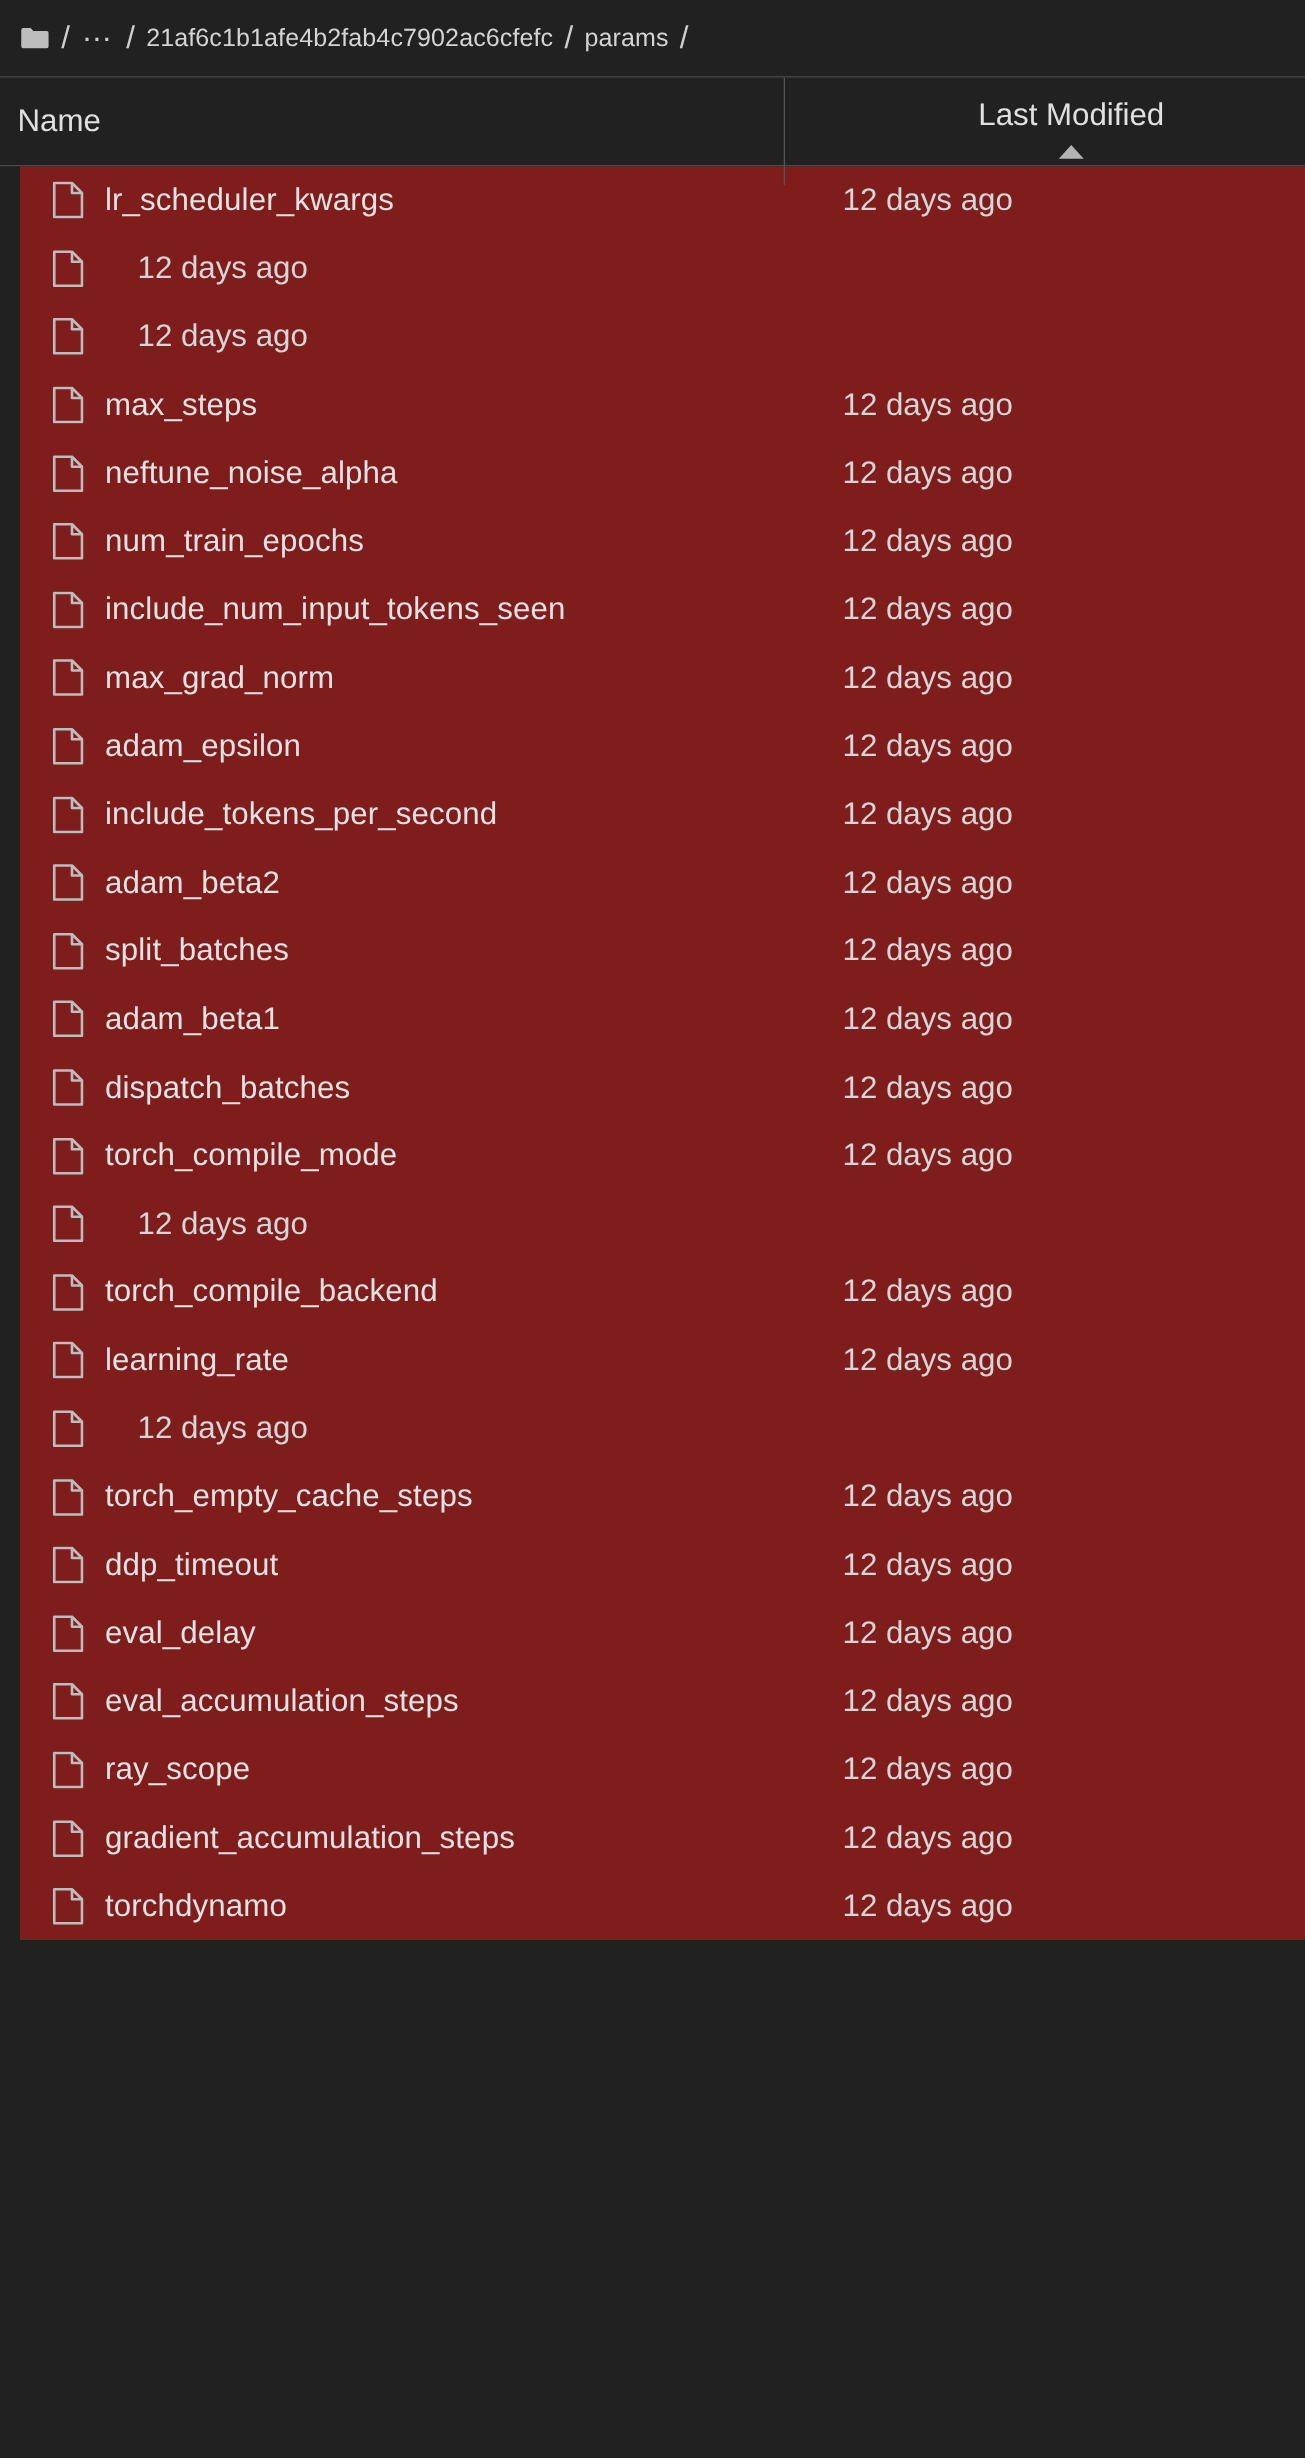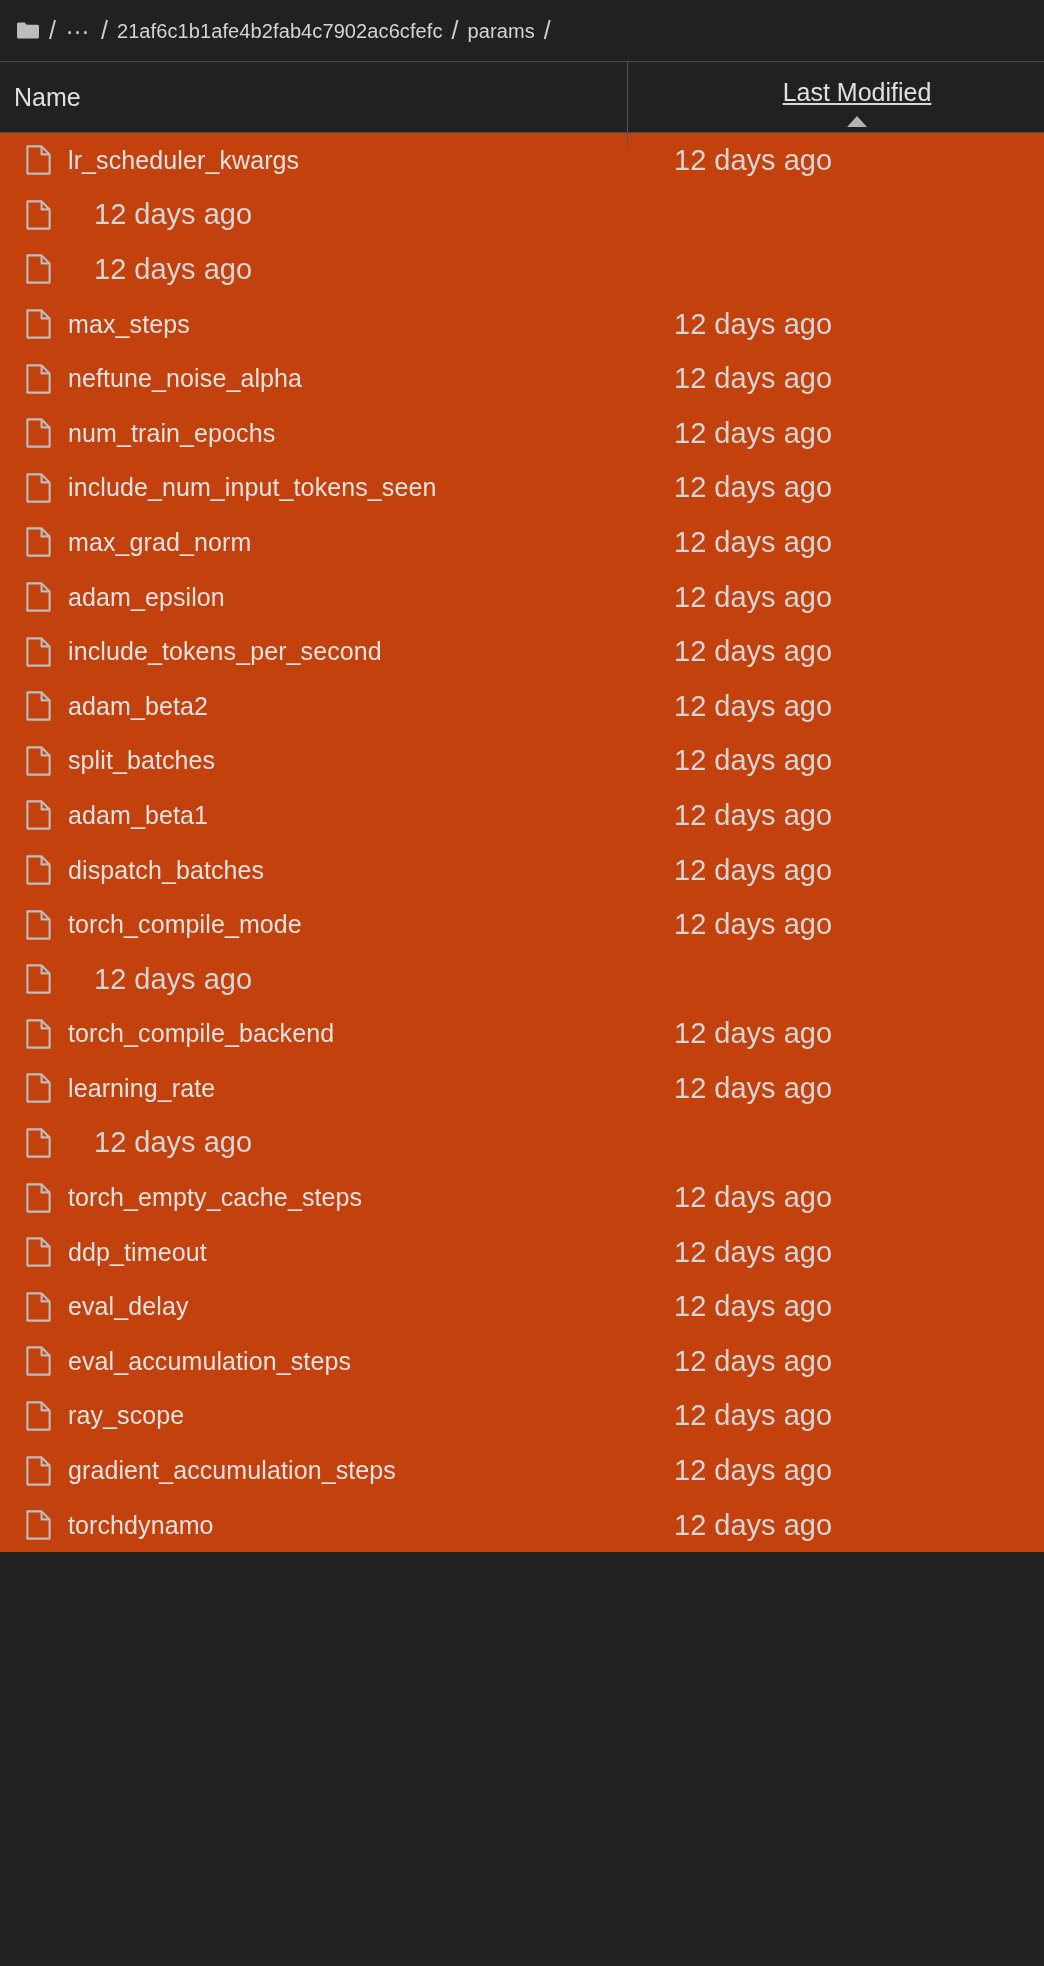--- a/index.html
+++ b/index.html
@@ -93,21 +93,20 @@
     font-size: 25px;
     color: #e0e0e0;
   }
 
   .th-modified {
     flex: 1;
     align-items: center;
     padding-left: 16px;
     justify-content: flex-start;
     padding-top: 16px;
-    text-decoration: underline;
   }
 
   .th-modified .th-label {
     font-size: 25px;
     color: #e0e0e0;
     margin-left: 27px;
   }
 
   .col-divider {
     position: absolute;
@@ -123,21 +122,22 @@
     height: 0;
     border-left: 10px solid transparent;
     border-right: 10px solid transparent;
     border-bottom: 11px solid #b3b3b3;
     margin-top: 9px;
     margin-left: 27px;
   }
 
   
   .file-list {
-    background: #c2410c;
+    background: #7f1d1d;
+    margin-left: 16px;
   }
 
   .file-row {
     height: 54.6px;
     display: flex;
     align-items: center;
     padding: 0 0 0 26px;
   }
 
   .file-icon {
@@ -151,21 +151,21 @@
   .file-name {
     font-size: 25px;
     color: #e2e2e2;
     white-space: nowrap;
     letter-spacing: 0.1px;
     flex: 1 1 auto;
     overflow: hidden;
   }
 
   .file-modified {
-    font-size: 29px;
+    font-size: 25px;
     color: #d6d6d6;
     white-space: nowrap;
     flex: 0 0 auto;
     width: 396px;
     padding-left: 26px;
   }
 </style>
 </head>
 <body>
 

